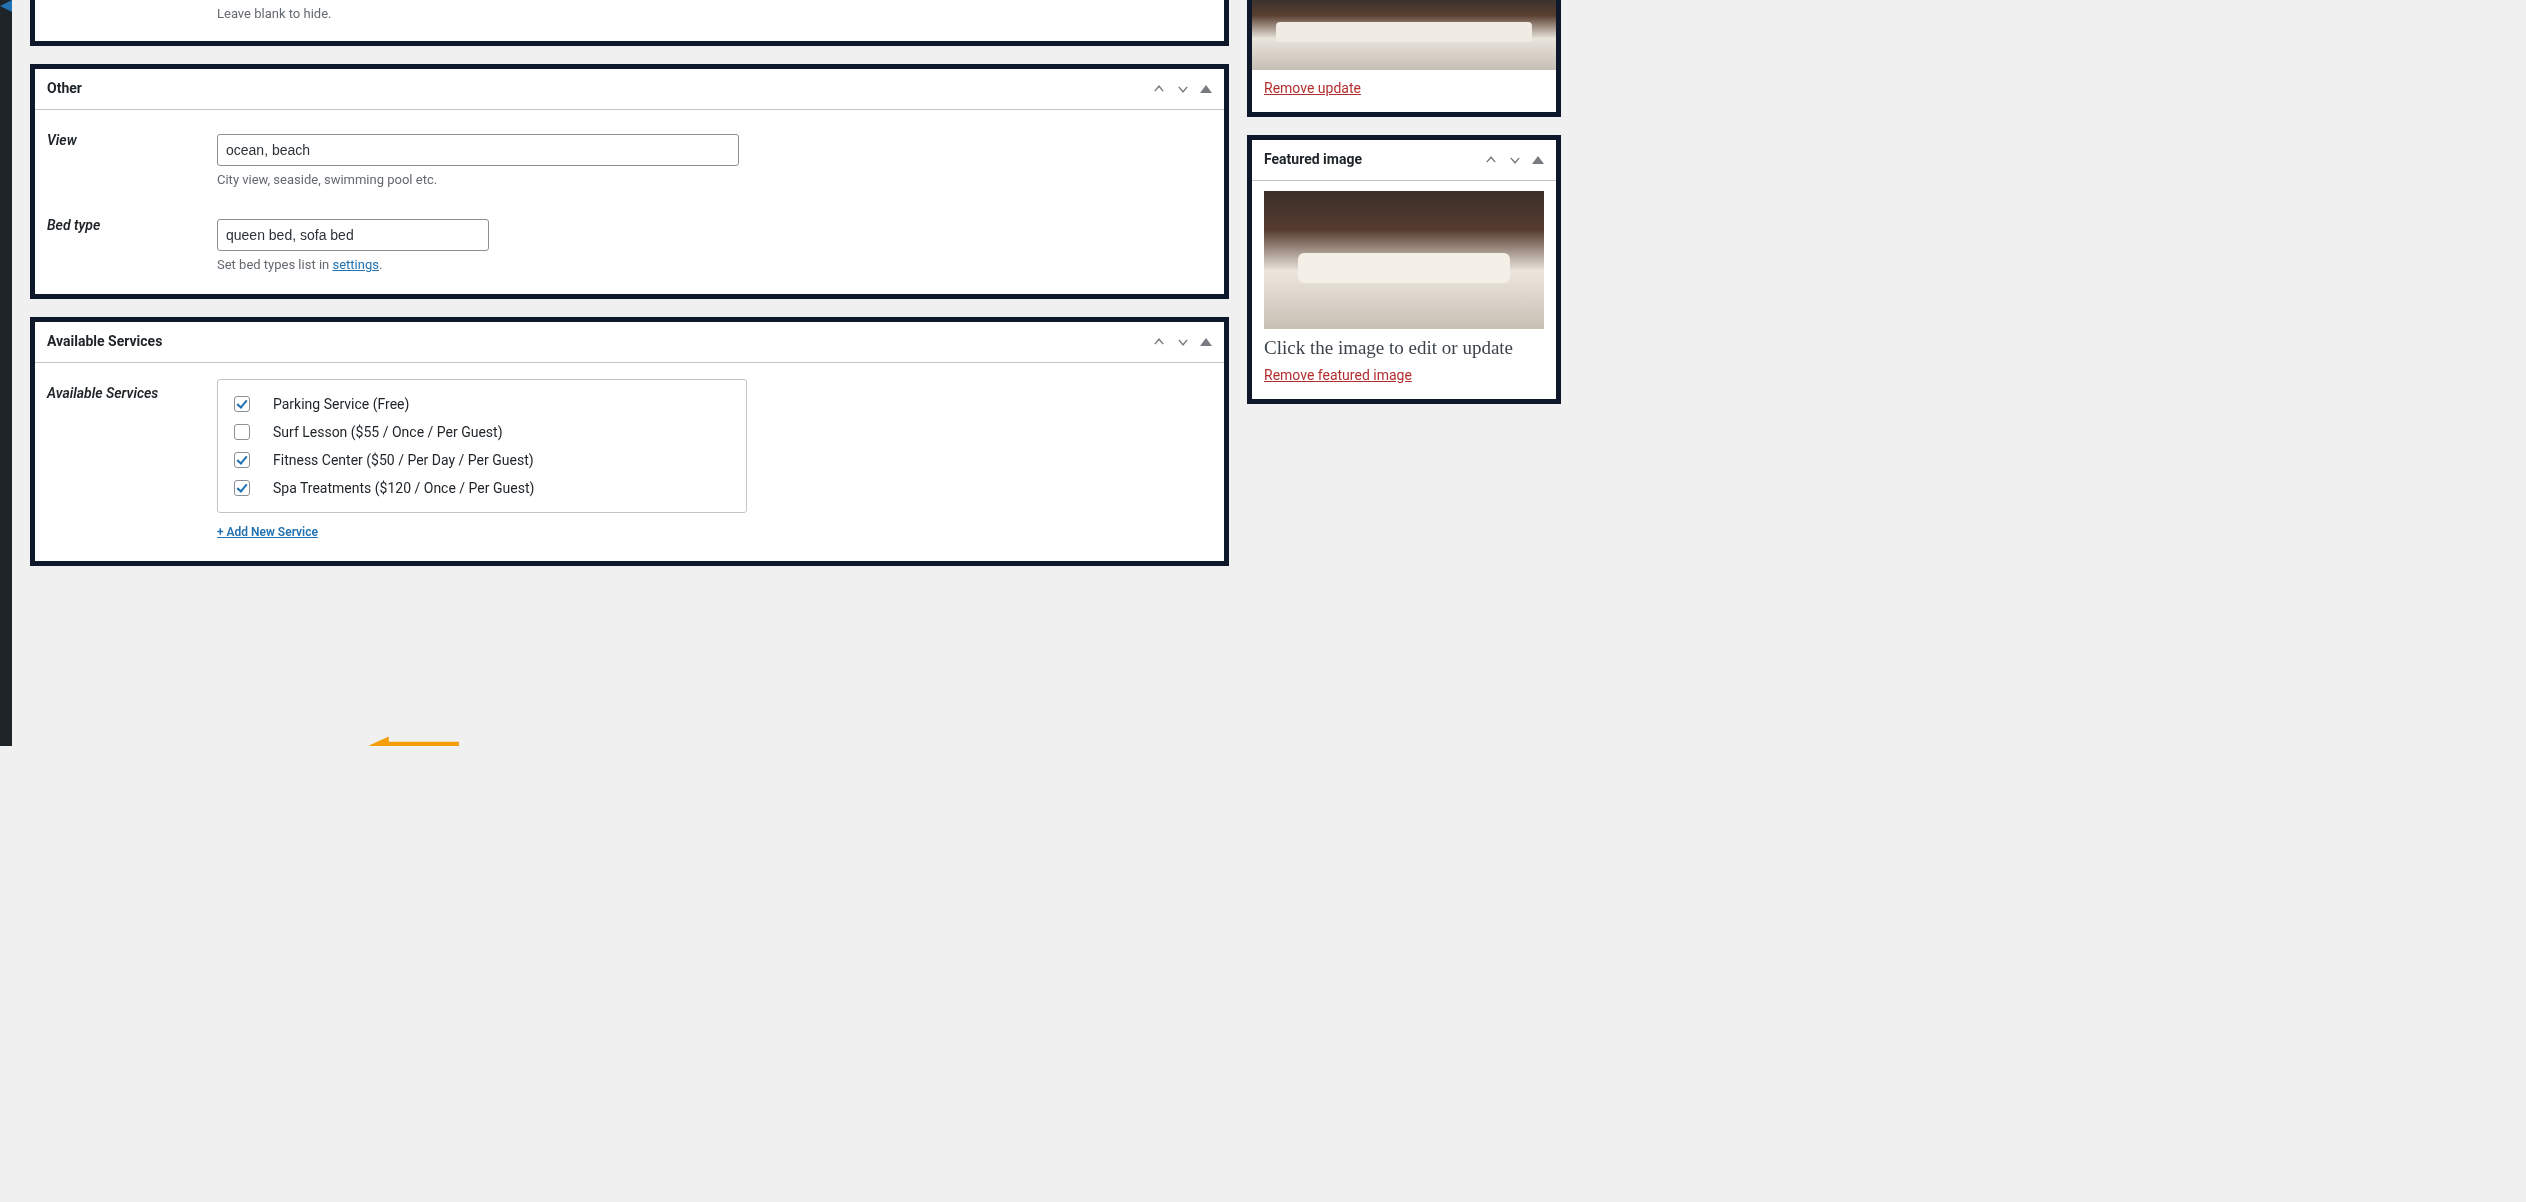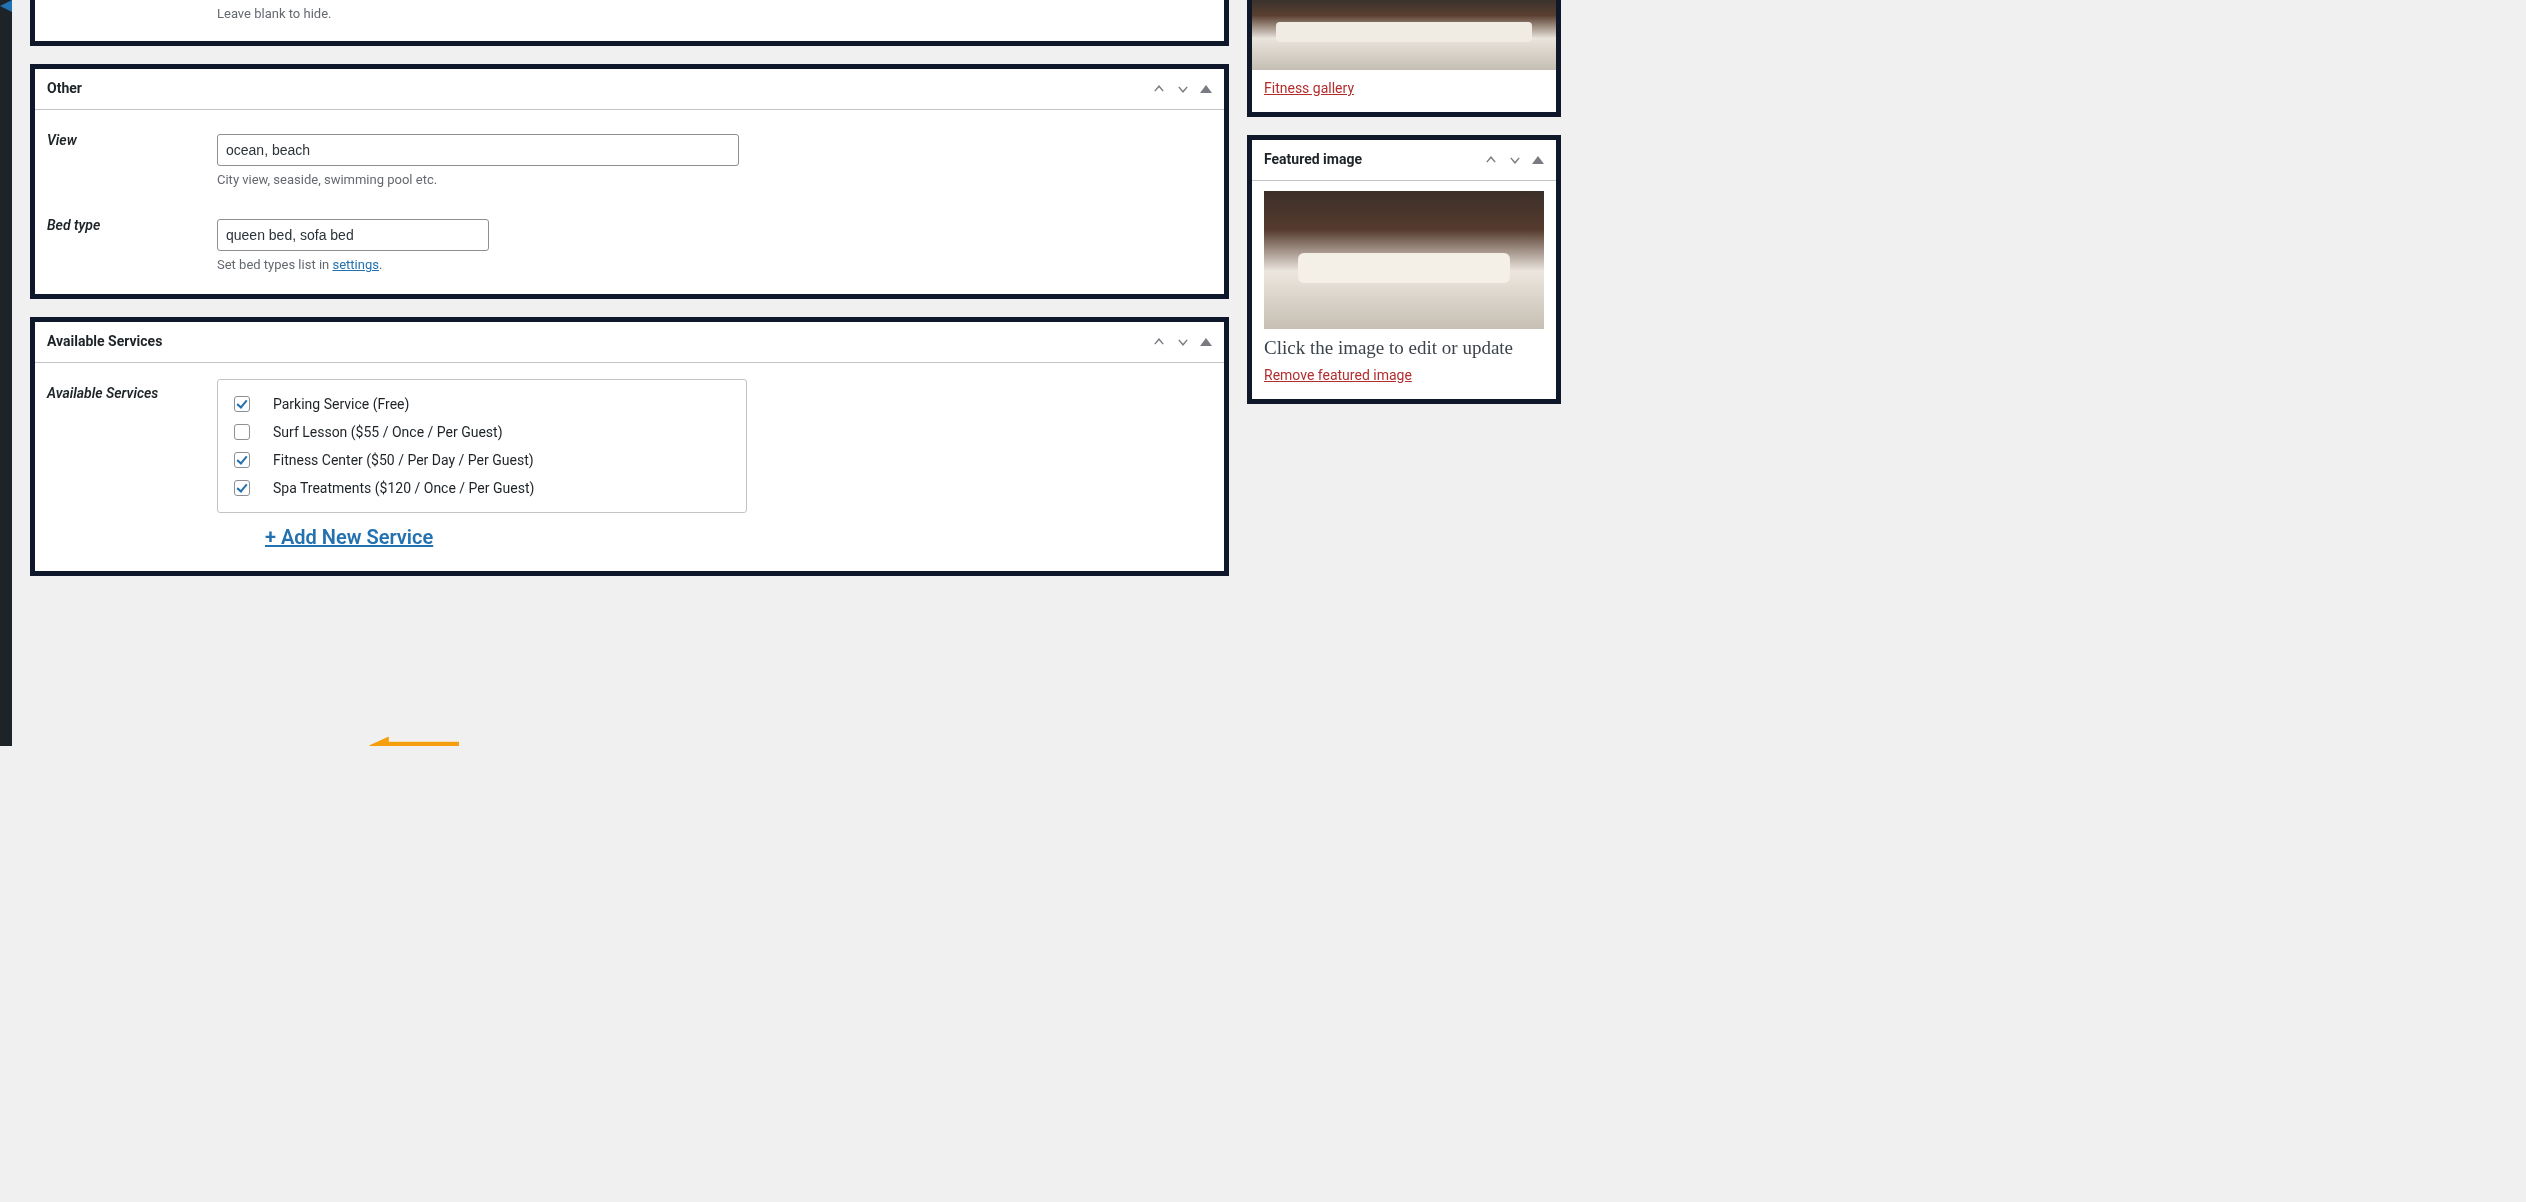--- a/index.html
+++ b/index.html
@@ -31,21 +31,21 @@
   .w-full{width:100%;max-width:522px;}
   .w-med{width:272px;}
   a{color:#2271b1;text-decoration:underline;}
   a.link-red{color:#b32d2e;}
   
   .svc-box{border:1px solid #c3c4c7;border-radius:3px;padding:10px 12px;max-width:530px;}
   .svc-row{display:flex;align-items:center;gap:20px;padding:3px 0;font-size:14px;}
   input[type=checkbox]{width:16px;height:16px;border:1px solid #8c8f94;border-radius:3px;appearance:none;background:#fff;cursor:pointer;position:relative;flex:none;}
   input[type=checkbox]:checked{background:#fff;}
   input[type=checkbox]:checked::after{content:"";position:absolute;left:4px;top:1px;width:4px;height:8px;border:solid #2271b1;border-width:0 2px 2px 0;transform:rotate(40deg);}
-  .add-new{display:inline-block;font-weight:600;color:#2271b1;margin-top:12px;font-size:20px;margin-left:48px;}
+  .add-new{display:inline-block;font-weight:600;color:#2271b1;margin-top:12px;font-size:12px;}
   
   .arrow-annot{position:absolute;left:334px;top:414px;width:90px;height:18px;background:#f59e0b;clip-path:polygon(0 50%,22% 0,22% 30%,100% 30%,100% 70%,22% 70%,22% 100%);}
   .services-rel{position:relative;}
   
   .img-thumb{width:100%;height:70px;background:linear-gradient(180deg,#3a322d 0%,#5a3f30 22%,#e9e4dc 55%,#c5beb3 100%);position:relative;}
   .img-thumb2{width:100%;height:138px;background:linear-gradient(180deg,#3b2f29 0%,#553b2e 28%,#ece6de 58%,#c7bfb3 100%);position:relative;cursor:pointer;}
   .pillow{position:absolute;left:8%;right:8%;top:32%;height:28%;background:#f1ece3;border-radius:4px;}
   .pillow2{position:absolute;left:12%;right:12%;top:45%;height:22%;background:#f4efe7;border-radius:6px;}
   .img-caption{font-size:19px;color:#3c434a;margin:8px 0;font-family:Liberation Serif, serif;}
 </style>
@@ -149,21 +149,21 @@
 
     </div>
 
     <div class="col-right">
 
       <div class="panel top-cut">
         <div class="img-thumb">
             <div class="pillow"></div>
           </div>
         <div class="body">
-          <a href="#" class="link-red">Fitness gallery</a>
+          <a href="#" class="link-red">Remove update</a>
         </div>
       </div>
 
       <div class="panel">
         <div class="panel-head">
           <div class="panel-title">Featured image</div>
           <div class="panel-handles">
             <button class="chev">
                 <svg viewBox="0 0 20 20" fill="none" stroke="currentColor" stroke-width="2">
                   <polyline points="4,13 10,6 16,13"></polyline>

